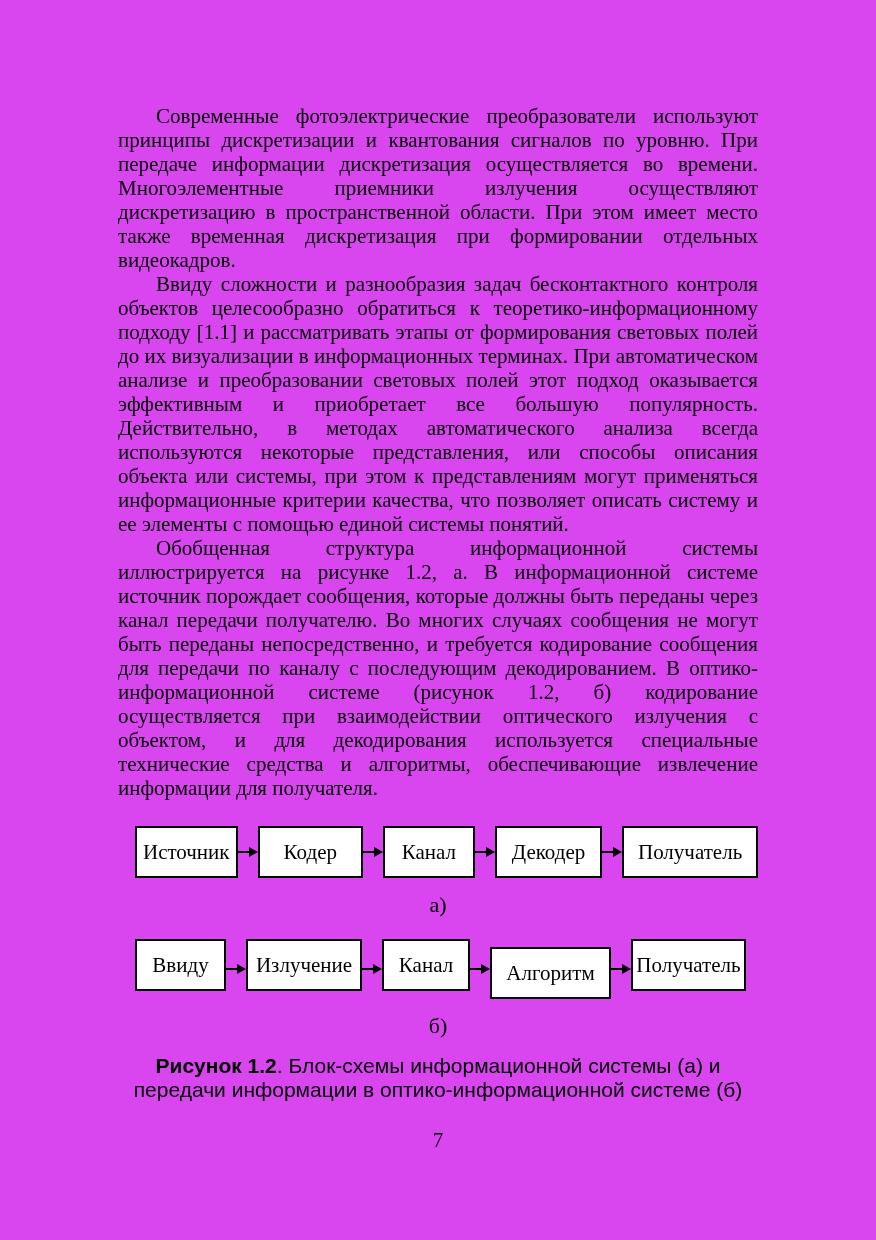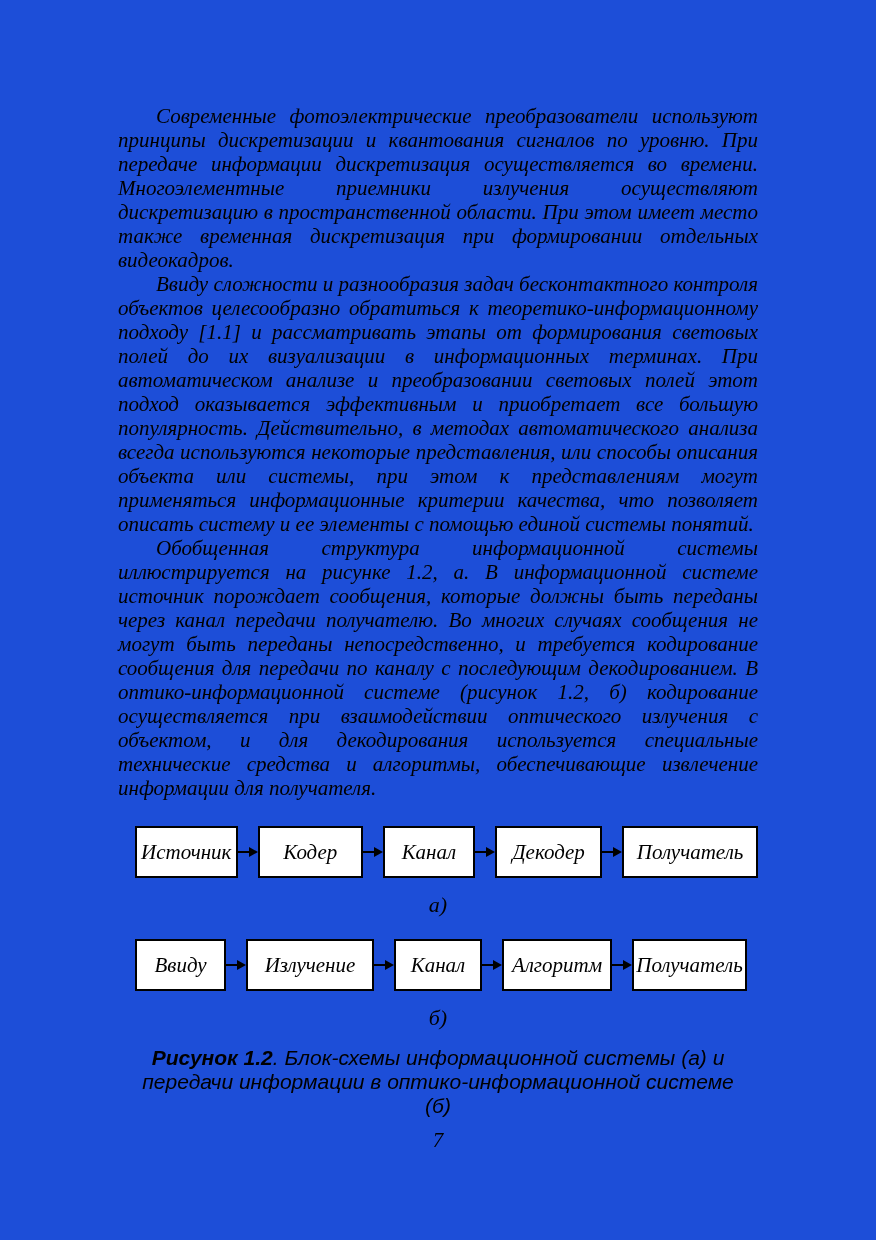--- a/index.html
+++ b/index.html
@@ -1,24 +1,23 @@
 <!DOCTYPE html>
 <html><head>
 <meta charset="utf-8">
 <style>
   html, body { margin: 0; padding: 0; background: #ffffff; }
   .page {
     position: relative;
     width: 876px;
     height: 1240px;
-    background: #1d4ed8;
+    background: #d946ef;
     color: #000000;
     font-family: "Liberation Serif", serif;
     overflow: hidden;
-    font-style: italic;
   }
   .content {
     padding: 104px 118px 0 118px;
   }
   .body-text {
     margin: 0;
     font-size: 21px;
     line-height: 24px;
     text-align: justify;
     text-indent: 38px;
@@ -39,23 +38,23 @@
     font-size: 21px;
     white-space: nowrap;
     background: #ffffff;
   }
   .ba1 { width: 105px; }
   .ba2 { width: 108px; }
   .ba3 { width: 94px; }
   .ba4 { width: 110px; }
   .ba5 { width: 139px; }
   .bb1 { width: 91px; }
-  .bb2 { width: 128px; }
+  .bb2 { width: 116px; }
   .bb3 { width: 88px; }
-  .bb4 { width: 110px; }
+  .bb4 { width: 121px; margin-top: 8px; }
   .bb5 { width: 115px; }
   .arrow {
     width: 20px;
     display: flex;
     align-items: center;
     flex-shrink: 0;
   }
   .arrow-shaft {
     flex: 1;
     height: 2px;

